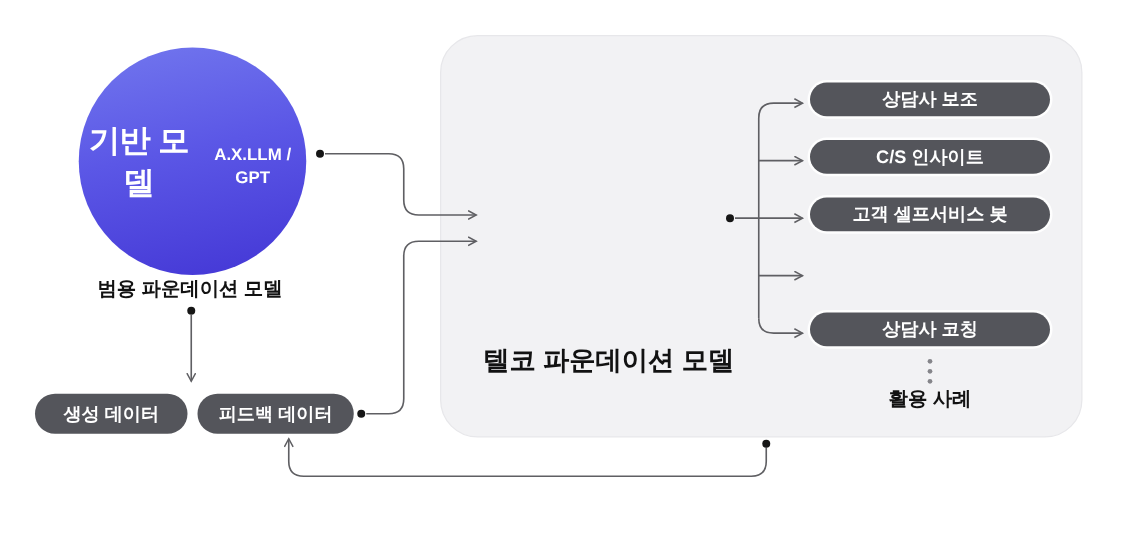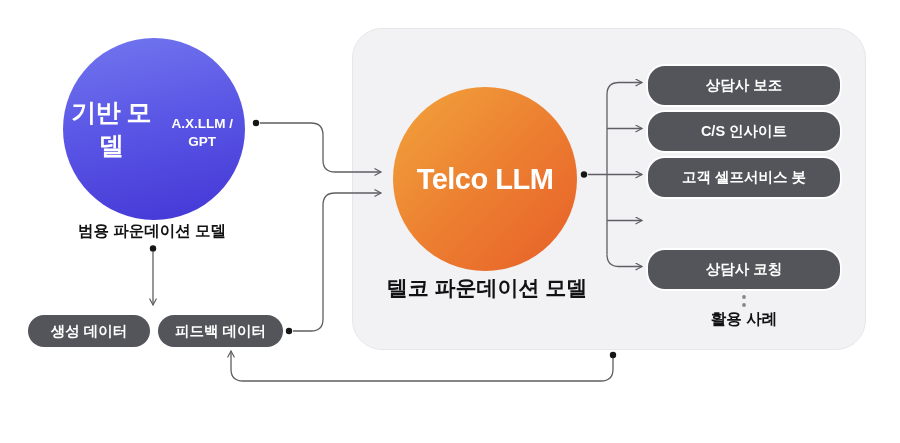--- a/index.html
+++ b/index.html
@@ -31,21 +31,21 @@
   .caption-base   { left:42px;  top:221px; width:220px; font-size:15.5px; }
   .caption-telco  { left:377px; top:274px; width:220px; font-size:21px; }
   .caption-usecase{ left:664px; top:309px; width:160px; font-size:15.5px; }
   .pill {
     position:absolute; background:#54555b; color:#fff; border-radius:17px;
     display:flex; align-items:center; justify-content:center;
     font-size:14.5px; font-weight:700; white-space:nowrap;
   }
   .data-pill-1 { left:28px;  top:315px; width:122px; height:32px; }
   .data-pill-2 { left:158px; top:315px; width:125px; height:32px;text-align:right; }
-  .use-pill { left:648px; width:192px; height:39px; box-shadow:0 0 0 2px rgba(255,255,255,0.9); }
+  .use-pill { left:648px; width:192px; height:27px; box-shadow:0 0 0 2px rgba(255,255,255,0.9); }
   .use-pill-0 { top:66px; }
   .use-pill-1 { top:112px; }
   .use-pill-2 { top:158px; }
   .use-pill-3 { top:204px; }
   .use-pill-4 { top:250px; }
   .diagram-title {
     position:absolute; left:200px; top:396px; width:500px; text-align:center;
     font-size:27px; font-weight:800; color:#0b0b0b; letter-spacing:-0.5px;
   }
   .overlay { position:absolute; left:0; top:0; pointer-events:none; }
@@ -110,23 +110,20 @@
     <div class="circle-title">기반 모델</div>
     <div class="circle-sub">
       <div>A.X.LLM / GPT</div>
     </div>
   </div>
   <div class="caption caption-base">범용 파운데이션 모델</div>
 
   <div class="pill data-pill-1">생성 데이터</div>
   <div class="pill data-pill-2">피드백 데이터</div>
 
-  <div class="circle telco-circle">
-    <div class="circle-title">Telco LLM</div>
-  </div>
   <div class="caption caption-telco">텔코 파운데이션 모델</div>
 
   <div class="pill use-pill use-pill-0">상담사 보조</div>
   <div class="pill use-pill use-pill-2">고객 셀프서비스 봇</div>
   <div class="pill use-pill use-pill-1">C/S 인사이트</div>
   <div class="pill use-pill use-pill-4">상담사 코칭</div>
   <div class="caption caption-usecase">활용 사례</div>
 
 
 </div>

